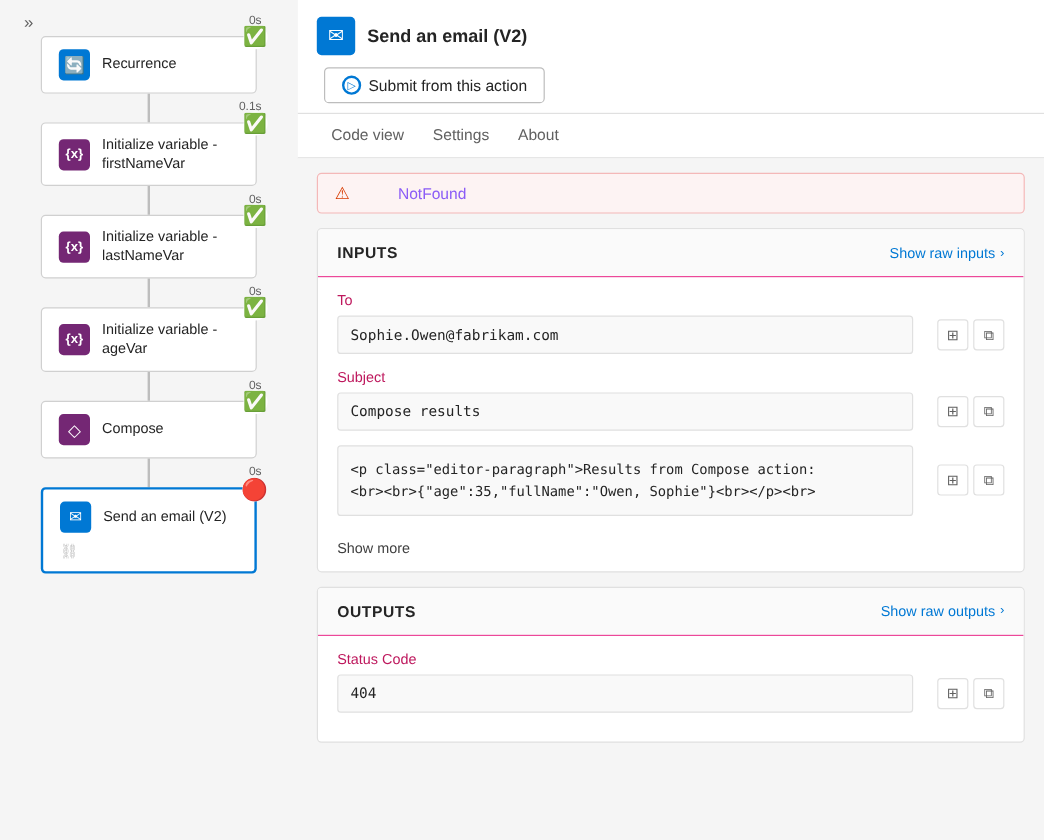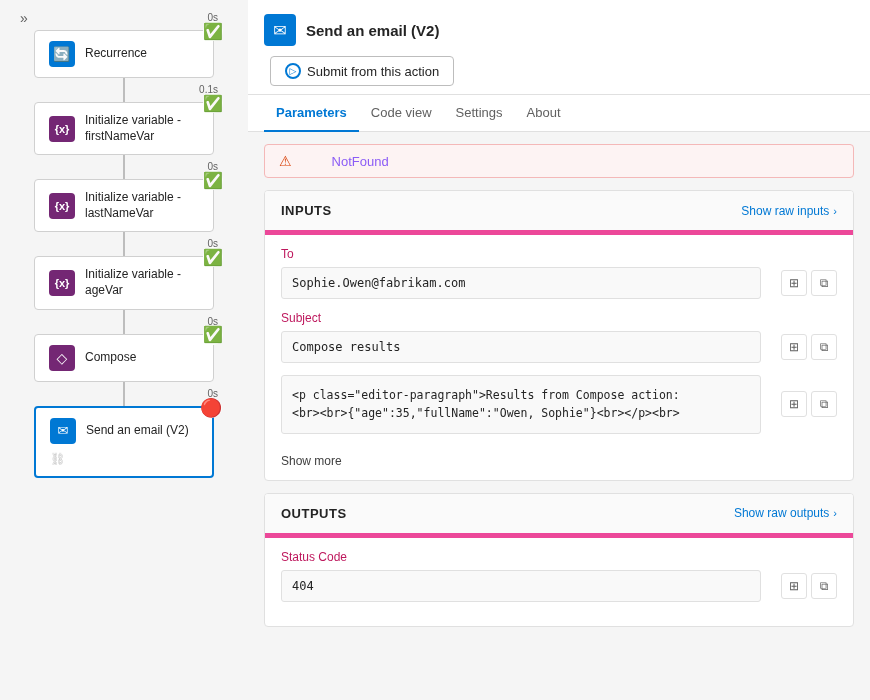--- a/index.html
+++ b/index.html
@@ -235,21 +235,21 @@
       border-radius: 4px;
       margin-bottom: 12px;
       overflow: hidden;
     }
 
     .section-header {
       padding: 12px 16px;
       display: flex;
       align-items: center;
       justify-content: space-between;
-      border-bottom: 5px solid #ec4899;
+      border-bottom: 1px solid #ec4899;
       background: #fafafa;
     }
 
     .section-title {
       font-weight: 700;
       font-size: 13px;
       color: #242424;
       letter-spacing: 0.5px;
     }
 
@@ -426,23 +426,20 @@
       <div class="action-icon">✉</div>
       <span class="action-title">Send an email (V2)</span>
     </div>
     <button class="submit-btn">
       <div class="submit-icon">▷</div>
       <span>Submit from this action</span>
     </button>
   </div>
 
   <div class="tabs">
-    <div class="tab active">
-      <span>Parameters</span>
-    </div>
     <div class="tab">
       <span>Code view</span>
     </div>
     <div class="tab">
       <span>Settings</span>
     </div>
     <div class="tab">
       <span>About</span>
     </div>
   </div>

